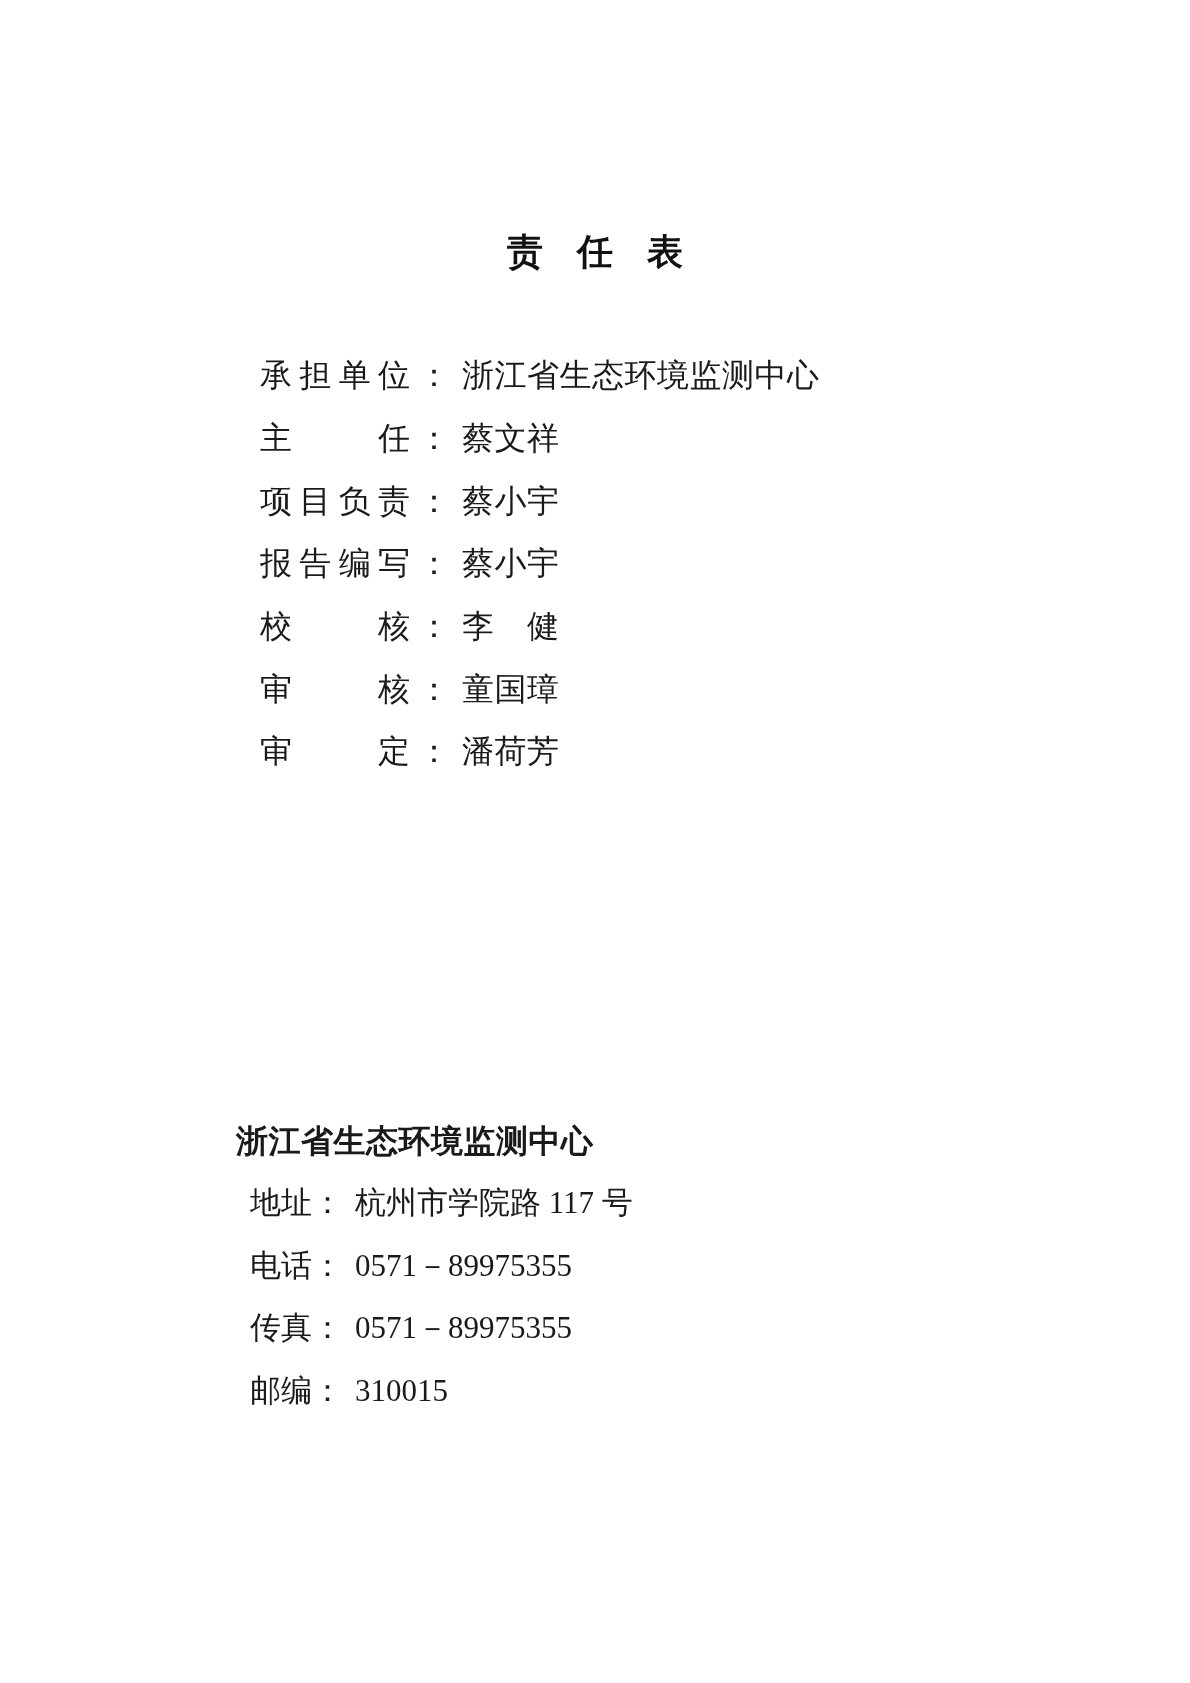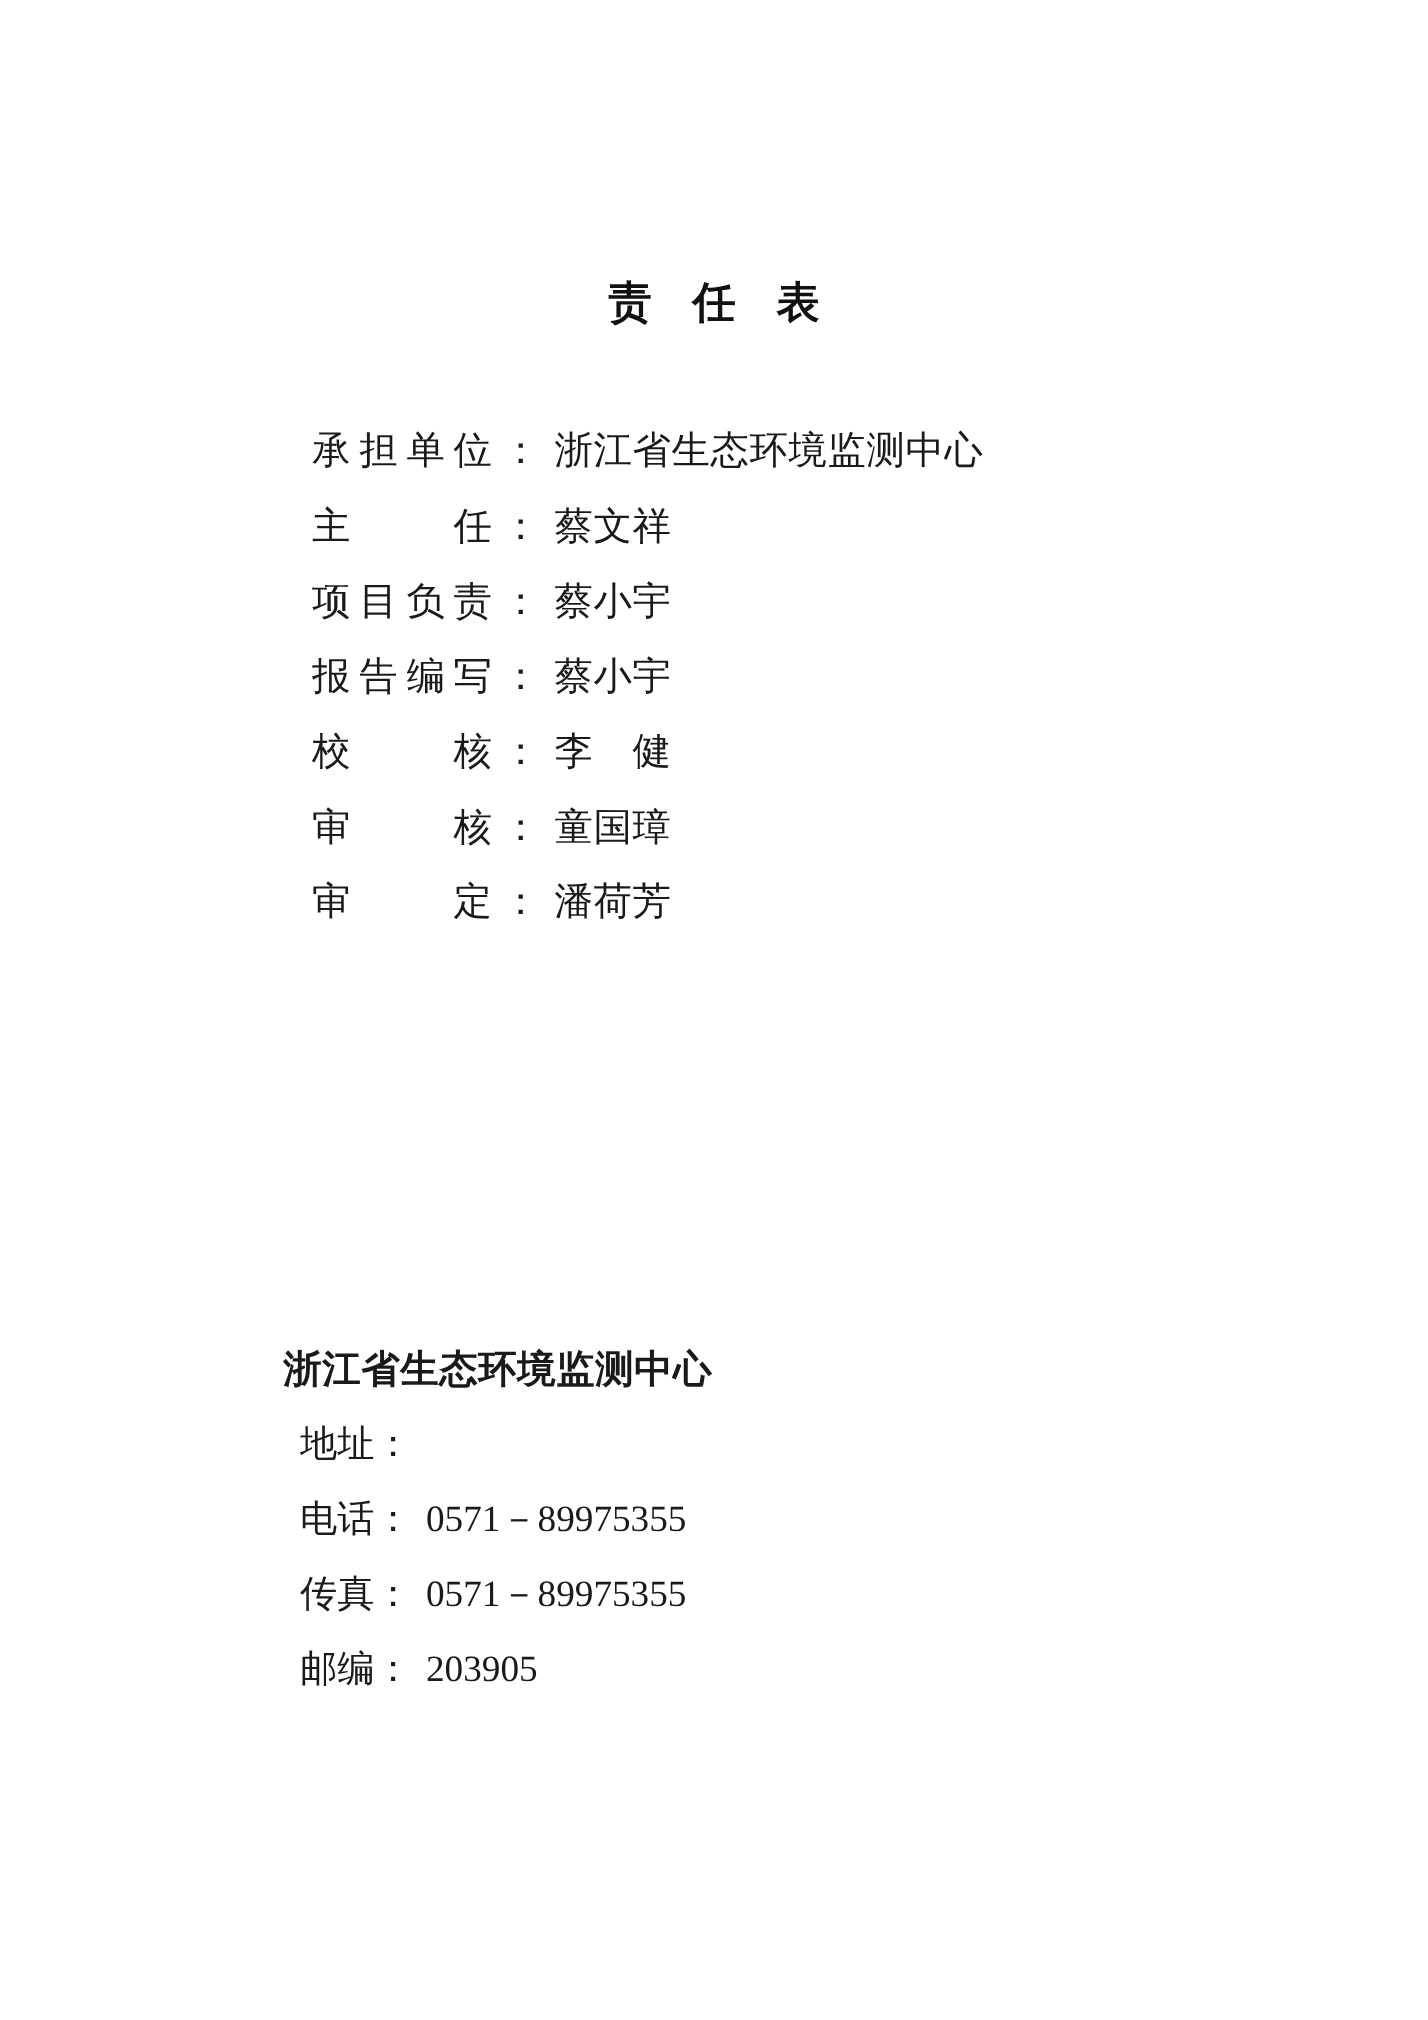--- a/index.html
+++ b/index.html
@@ -162,35 +162,36 @@
 
   </div>
 
   <div class="footer-org">浙江省生态环境监测中心</div>
 
   <div class="footer-lines">
 
     <div class="footer-line">
       <span>地址</span>
         <span>：</span>
+      <span class="footer-value">杭州市学院路 117 号</span>
     </div>
 
     <div class="footer-line">
       <span>电话</span>
         <span>：</span>
       <span class="footer-value">0571－89975355</span>
     </div>
 
     <div class="footer-line">
       <span>传真</span>
         <span>：</span>
       <span class="footer-value">0571－89975355</span>
     </div>
 
     <div class="footer-line">
       <span>邮编</span>
         <span>：</span>
-      <span class="footer-value">203905</span>
+      <span class="footer-value">310015</span>
     </div>
 
   </div>
 
 </div>
 
 </body></html>

